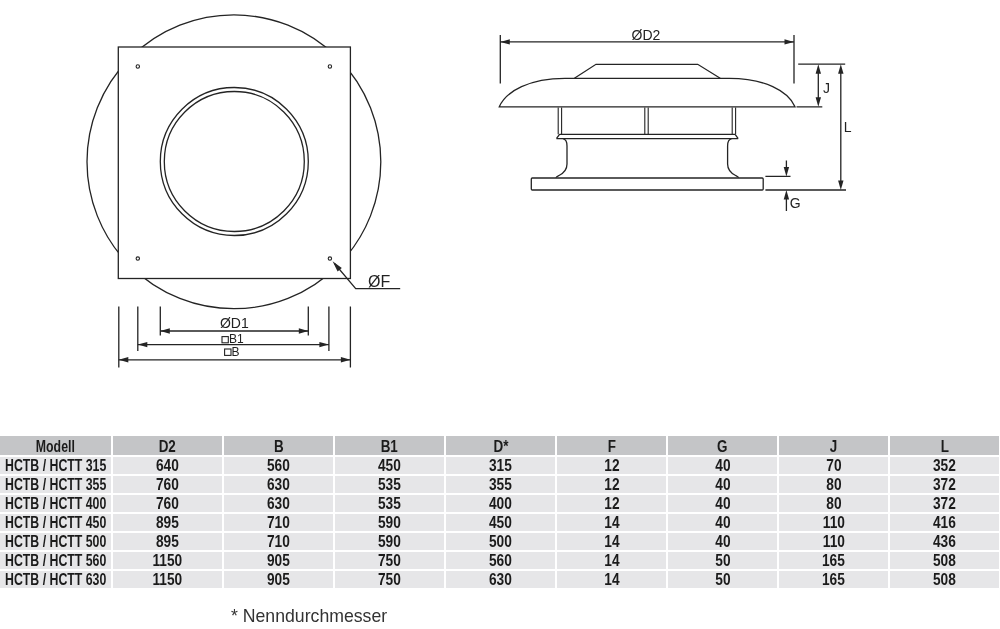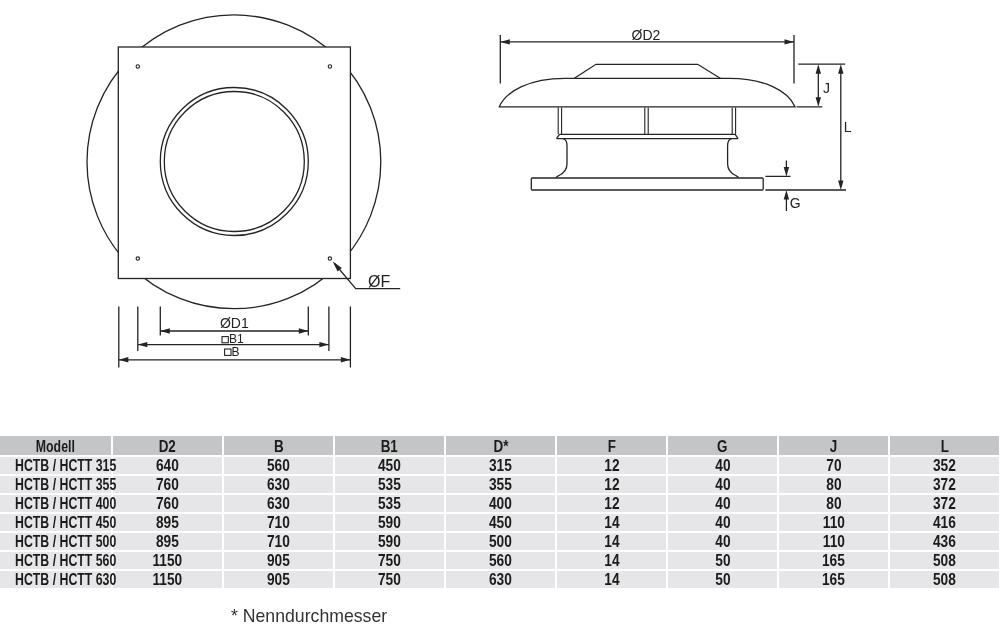--- a/index.html
+++ b/index.html
@@ -7,21 +7,21 @@
 #page{position:relative;width:1000px;height:629px;}
 #draw{position:absolute;left:0;top:0;}
 #tbl{position:absolute;left:0;top:436px;width:1000px;display:grid;
   grid-template-columns:111px repeat(8,109px);
   grid-template-rows:19px repeat(7,17px);
   column-gap:2px;row-gap:2px;
   font-weight:bold;font-size:16px;color:#1b1b1b;}
 #tbl .h{background:#c4c5c7;padding-top:3px;}
 #tbl .c{background:#e6e6e8;}
 #tbl div{display:flex;align-items:center;justify-content:center;white-space:nowrap;overflow:visible;}
-#tbl div.l{justify-content:flex-start;padding-left:15px;}
+#tbl div.l{justify-content:flex-start;padding-left:5px;}
 #tbl span{display:inline-block;transform:scaleX(.855);transform-origin:center;}
 #tbl .l span{transform:scaleX(.77);transform-origin:left;}
 #tbl .h span.m{transform:scaleX(.77);transform-origin:center;}
 #tbl .h span{transform:scaleX(.84);}
 #foot{position:absolute;left:231px;top:604.5px;font-size:19px;color:#333;transform:scaleX(.93);transform-origin:left;}
 </style>
 </head>
 <body>
 <div id="page">
 <svg id="draw" width="1000" height="432" viewBox="0 0 1000 432" fill="none" stroke="none">

